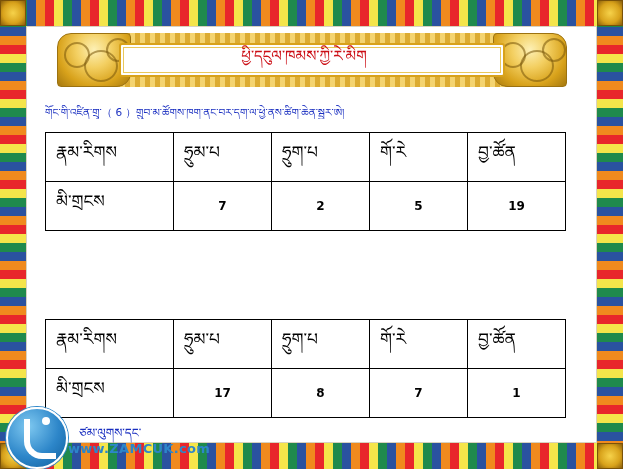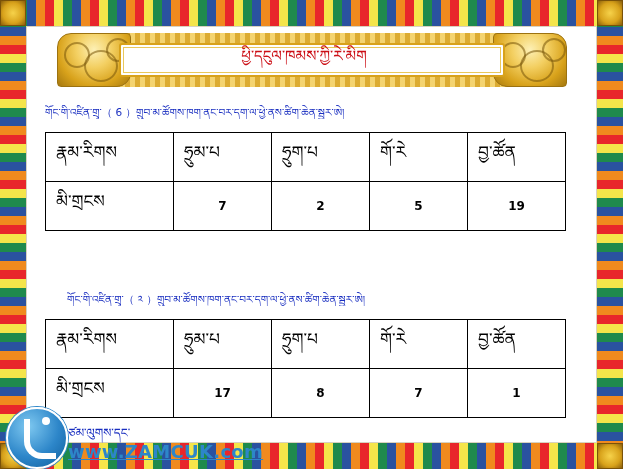--- a/index.html
+++ b/index.html
@@ -289,31 +289,31 @@
     border-radius: 50%;
     background: #ffffff;
   }
   .wm-text-tb {
     position: absolute;
     left: 62px;
     top: 12px;
     font-size: 12px;
     color: #1a2fc0;
     white-space: nowrap;
+    padding-left: 11px;
   }
   .wm-text-url {
     position: absolute;
     left: 62px;
     top: 34px;
-    font-size: 18px;
+    font-size: 13px;
     font-weight: bold;
     color: #2d86c9;
     letter-spacing: .3px;
     white-space: nowrap;
-    text-decoration: underline;
   }
 </style>
 </head>
 <body>
 
 <div class="page">
 
   <div class="border-frame">
     <div class="stripe-band band-top"></div>
     <div class="stripe-band band-bottom"></div>
@@ -361,21 +361,20 @@
         <tr>
           <td class="label tib">མི་གྲངས</td>
           <td class="num">7</td>
           <td class="num">2</td>
           <td class="num">5</td>
           <td class="num">19</td>
         </tr>
       </tbody>
     </table>
 
-    <div class="question q2 tib">གོང་གི་འཛིན་གྲྭ་（ ༢ ）གྲུབ་མ་ཚོགས་ཁག་ནང་བར་དག་ལ་ཕྱེ་ནས་ཚིག་ཆེན་སྦྱར་ཨེ།</div>
 
     <table class="data-table t2">
       <tbody>
         <tr>
           <td class="label tib" style="width:128px">རྣམ་རིགས</td>
           <td class="label tib" style="width:98px">ཧྲུམ་པ</td>
           <td class="label tib" style="width:98px">ཧྲུག་པ</td>
           <td class="label tib" style="width:98px">གོ་རེ</td>
           <td class="label tib" style="width:98px">བྱ་ཚོན</td>
         </tr>

